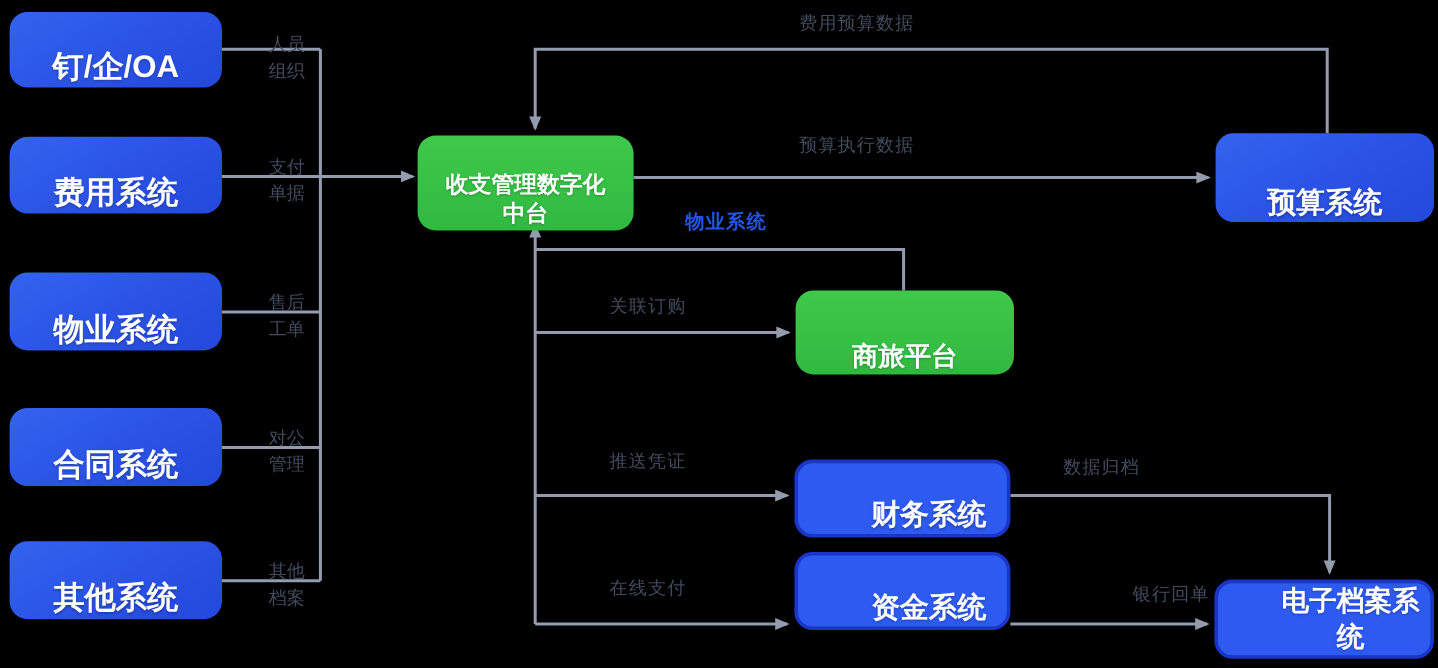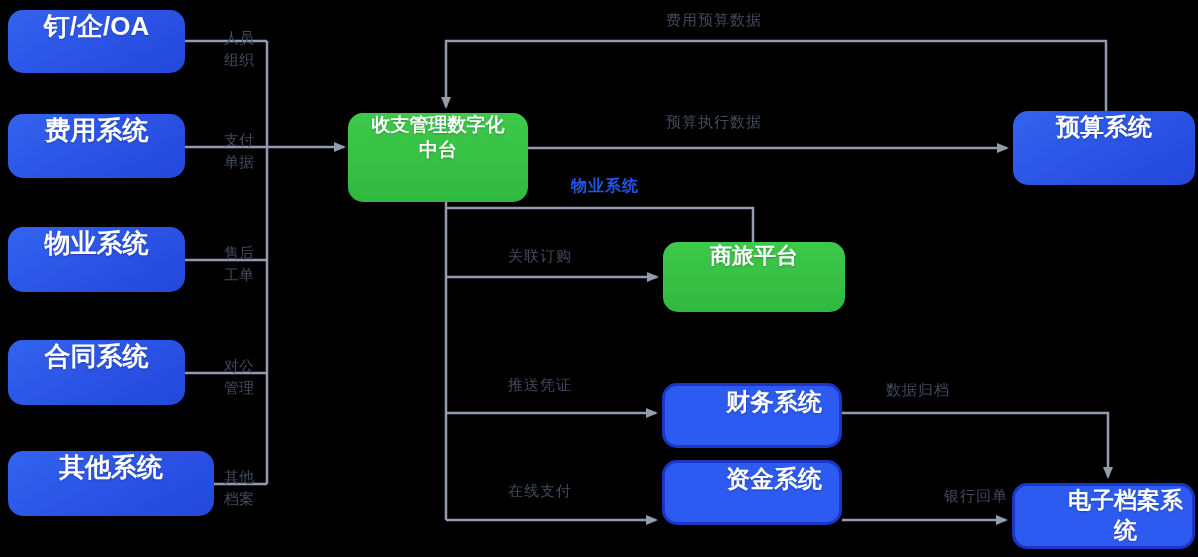--- a/index.html
+++ b/index.html
@@ -2,21 +2,21 @@
 <html><head>
 <meta charset="utf-8">
 <style>
   html,body{margin:0;padding:0;background:#000;}
   .canvas{
     position:relative;width:1198px;height:557px;background:#000000;
     font-family:"Liberation Sans","DejaVu Sans",sans-serif;overflow:hidden;
   }
   svg.wires{position:absolute;left:0;top:0;width:1198px;height:557px;}
   .node{
-    position:absolute;display:flex;align-items:flex-start;justify-content:center;
+    position:absolute;display:flex;align-items:flex-end;justify-content:center;
     border-radius:15px;box-sizing:border-box;text-align:center;
   }
   .node .node-label{
     color:#fff;font-weight:bold;line-height:1.3;white-space:pre-line;
     text-shadow:0 1px 2px rgba(0,0,0,0.25);
   }
   .node.blue{background:linear-gradient(150deg,#3364EE 0%,#2A52E4 55%,#2448DC 100%);}
   .node.bright{background:#2D5AF0;border:3px solid #1B35C8;padding-left:44px;}
   .node.green{background:linear-gradient(180deg,#3EC94B 0%,#30B93F 100%);}
   .edge-label{
@@ -62,25 +62,25 @@
   </div>
   <div class="node blue" style="left:8px;top:114px;width:177px;height:64px">
     <span class="node-label fs26">费用系统</span>
   </div>
   <div class="node blue" style="left:8px;top:227px;width:177px;height:65px">
     <span class="node-label fs26">物业系统</span>
   </div>
   <div class="node blue" style="left:8px;top:340px;width:177px;height:65px">
     <span class="node-label fs26">合同系统</span>
   </div>
-  <div class="node blue" style="left:8px;top:451px;width:206px;height:65px">
+  <div class="node blue" style="left:8px;top:451px;width:177px;height:65px">
     <span class="node-label fs26">其他系统</span>
   </div>
 
-  <div class="node green" style="left:348px;top:113px;width:180px;height:89px">
+  <div class="node green" style="left:348px;top:113px;width:180px;height:79px">
     <span class="node-label fs19">收支管理数字化
 中台</span>
   </div>
 
   <div class="node blue" style="left:1013px;top:111px;width:182px;height:74px">
     <span class="node-label fs24">预算系统</span>
   </div>
   <div class="node green" style="left:663px;top:242px;width:182px;height:70px">
     <span class="node-label fs22">商旅平台</span>
   </div>

